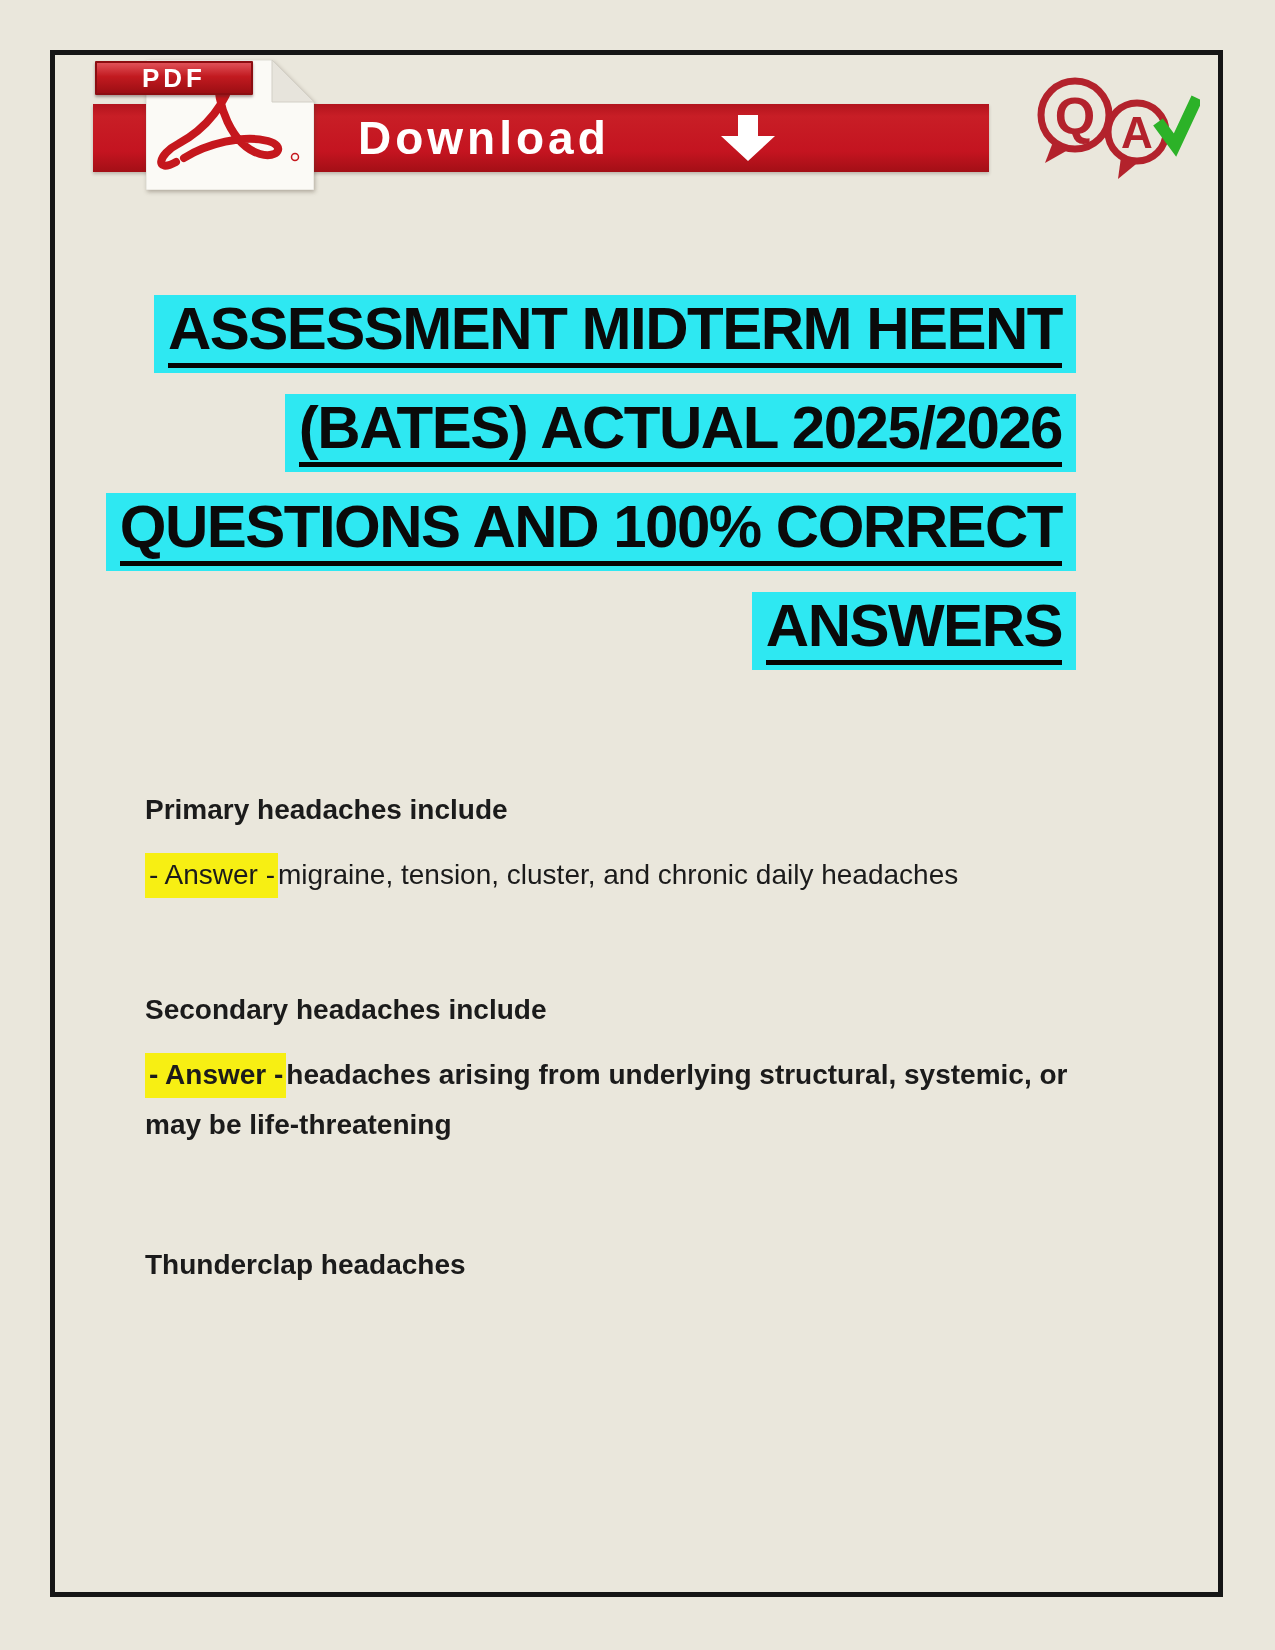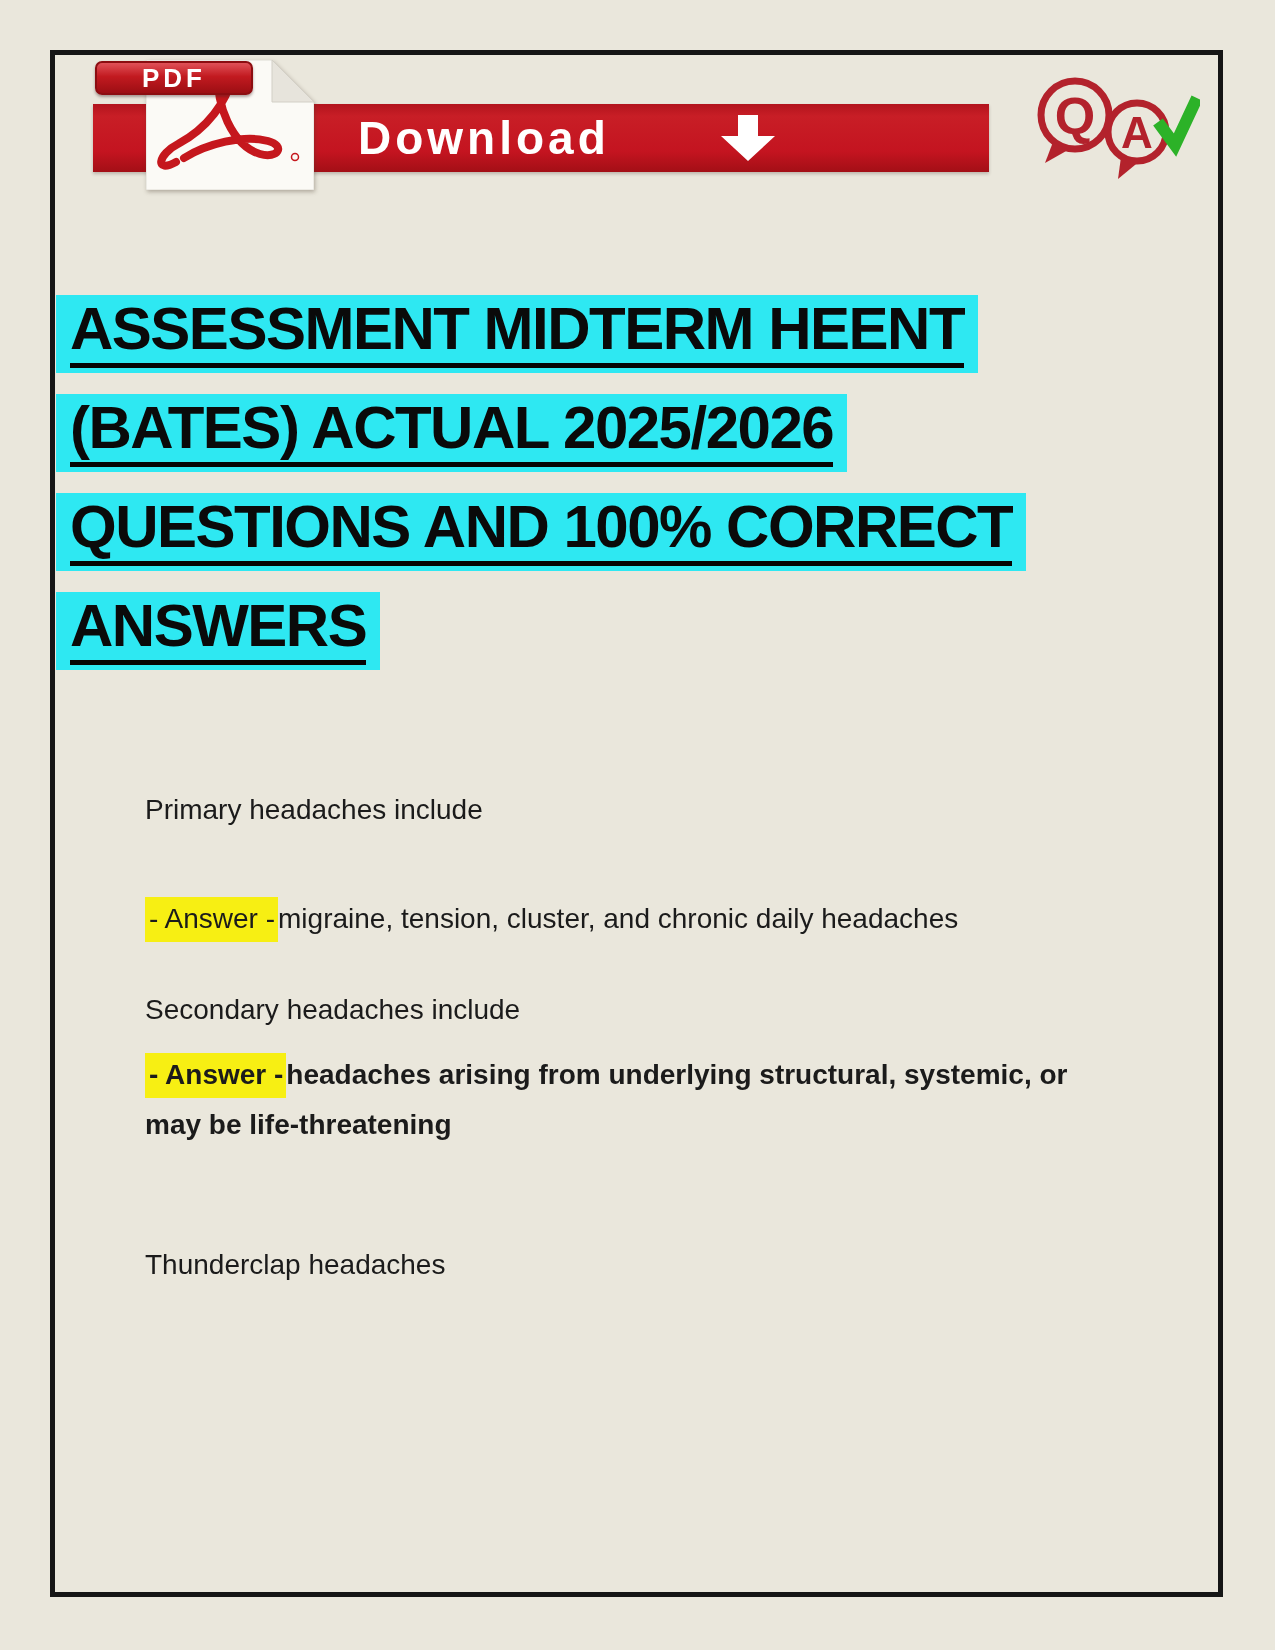--- a/index.html
+++ b/index.html
@@ -40,48 +40,48 @@
     color:#ffffff;font-size:46px;font-weight:700;letter-spacing:4px;
     line-height:1;white-space:nowrap;
   }
   .dl-arrow{display:block;}
   .pdf-page{
     position:absolute;left:146px;top:60px;width:168px;height:130px;z-index:2;
     filter:drop-shadow(1px 2px 2px rgba(70,55,40,.35));
   }
   .pdf-badge{
     position:absolute;left:95px;top:61px;width:158px;height:34px;z-index:3;
-    border-radius:7px;border:2px solid #8c0d11;
+    border-radius:1px;border:2px solid #8c0d11;
     background:linear-gradient(180deg,#e05158 0%,#c21a20 45%,#9c0e13 100%);
     display:flex;align-items:center;justify-content:center;
     box-shadow:0 2px 3px rgba(60,30,30,.4);
   }
   .pdf-badge span{
     color:#fff;font-weight:800;font-size:26px;letter-spacing:4px;line-height:1;
   }
   .qa-logo{position:absolute;left:1000px;top:70px;z-index:2;}
   
   .title{
     position:absolute;left:56px;top:295px;width:1020px;
-    text-align:left;font-weight:800;
+    text-align:right;font-weight:800;
   }
   .title-line{display:block;height:99px;}
   .title-line .hl{
     display:inline-block;background:var(--title-highlight);
     padding:4px 14px 5px;
   }
   .title-line .u{
     display:inline-block;
     font-size:60px;line-height:1;letter-spacing:-1.5px;color:#0a0a0a;
     border-bottom:5px solid #050505;padding-bottom:4px;
     white-space:nowrap;
   }
   
   .qa-item{position:absolute;left:145px;width:950px;color:var(--text-color);}
-  .question{font-size:28px;line-height:1.2;}
+  .question{font-size:28px;line-height:1.2;font-weight:bold;}
   .answer{font-size:28px;}
   .answer .line{display:block;line-height:50px;white-space:nowrap;}
   .hl-yellow{
     background:var(--answer-highlight);
     padding:6px 3px 8px 4px;
   }
 </style>
 </head>
 <body>
 
@@ -133,21 +133,21 @@
       <span class="hl"><span class="u">QUESTIONS AND 100% CORRECT</span></span>
     </span>
     <span class="title-line">
       <span class="hl"><span class="u">ANSWERS</span></span>
     </span>
   </h1>
 
   <div class="qa-item" style="top:793px;">
     <div class="question">Primary headaches include</div>
   </div>
-  <div class="qa-item answer" style="top:894px;">
+  <div class="qa-item answer" style="top:850px;">
     <span class="line"><span class="hl-yellow">- Answer -</span><span>migraine, tension, cluster, and chronic daily headaches</span></span>
   </div>
 
   <div class="qa-item" style="top:993px;">
     <div class="question">Secondary headaches include</div>
   </div>
   <div class="qa-item answer" style="top:1050px;font-weight:bold;">
     <span class="line"><span class="hl-yellow">- Answer -</span><span>headaches arising from underlying structural, systemic, or</span></span>
     <span class="line">may be life-threatening</span>
   </div>

